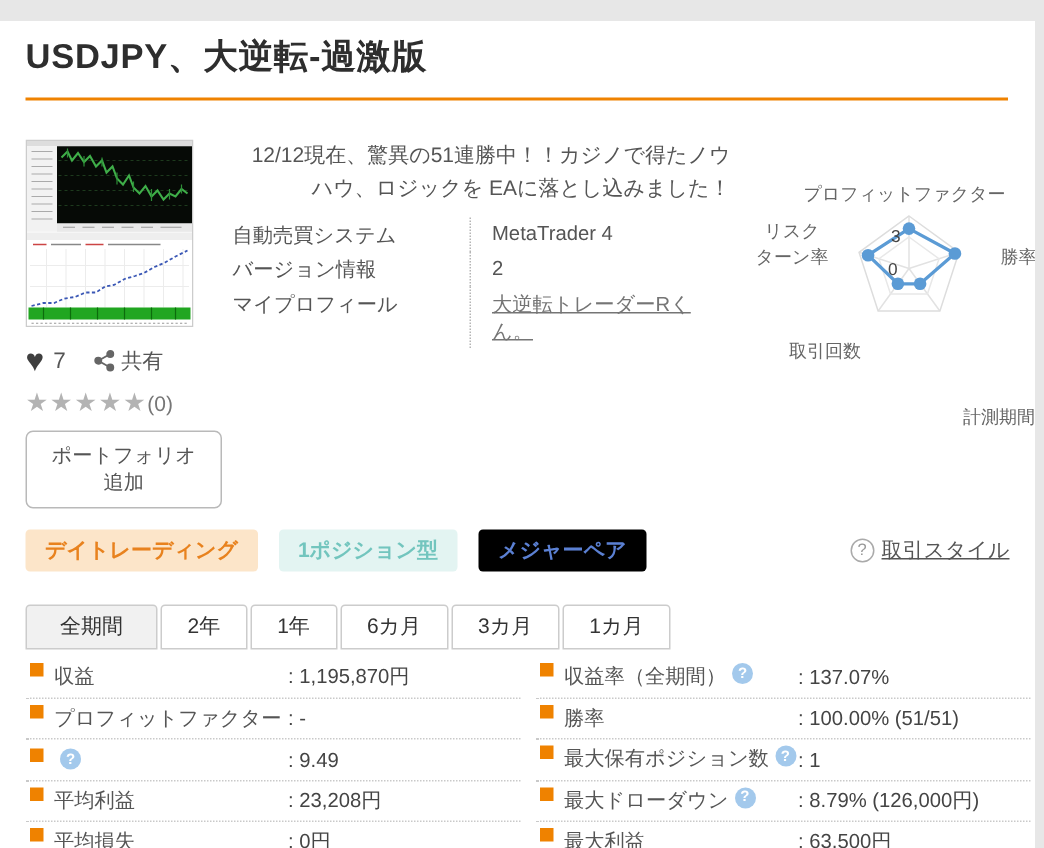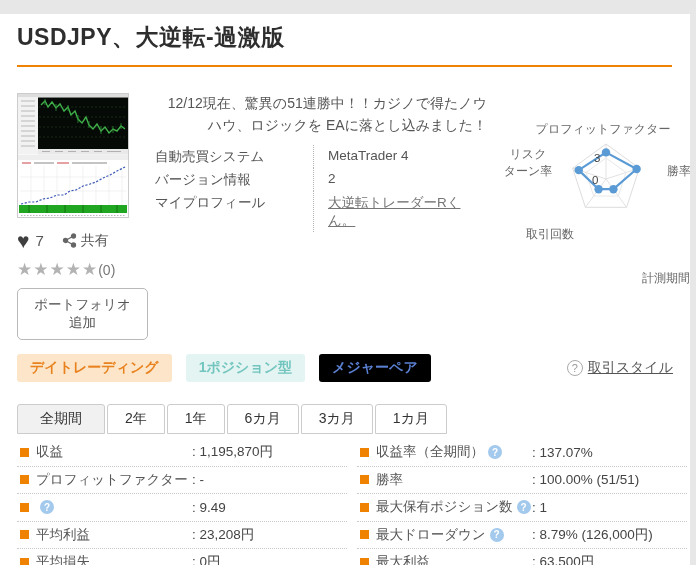--- a/index.html
+++ b/index.html
@@ -42,21 +42,21 @@
   .trade-style-label { font-size:14px; color:#555; text-decoration:underline; margin-left:5px; }
 
   .tabs-row { display:flex; margin-top:22px; }
   .tab { border:1px solid #ccc; border-radius:3px 3px 0 0; background:#fff; padding:5px 17px; font-size:14px; color:#333; margin-right:2px; cursor:pointer; }
   .tab.active { background:#f1f1f1; padding:5px 22px; }
 
   .stats-area { display:flex; margin-top:5px; }
   .stats-col { width:330px; flex:none; }
   .stats-col + .stats-col { margin-left:10px; }
   .stat-row { display:flex; align-items:center; height:27.5px; border-bottom:1px dotted #c9c9c9; padding-left:3px; }
-  .stat-label-wrap { display:flex; align-items:center; width:172px; flex:none; }
+  .stat-label-wrap { display:flex; align-items:flex-start; width:172px; flex:none; }
   .bullet { width:9px; height:9px; background:#ef8200; flex:none; margin-right:7px; }
   .stat-label { font-size:13.5px; color:#555; white-space:nowrap; }
   .help-icon { width:14px; height:14px; background:#a3c9ec; border-radius:50%; color:#fff; font-size:10px; font-weight:bold; display:flex; align-items:center; justify-content:center; margin-left:4px; flex:none; cursor:pointer; }
   .stat-value { font-size:13.5px; color:#444; white-space:nowrap; }
 </style>
 </head>
 <body>
 
 <div class="content">
 

